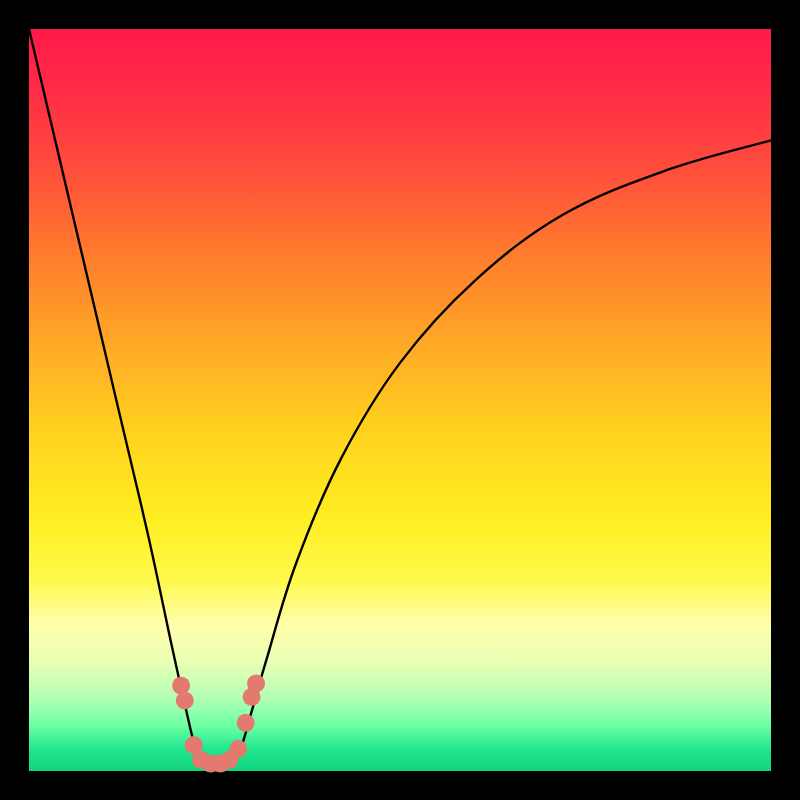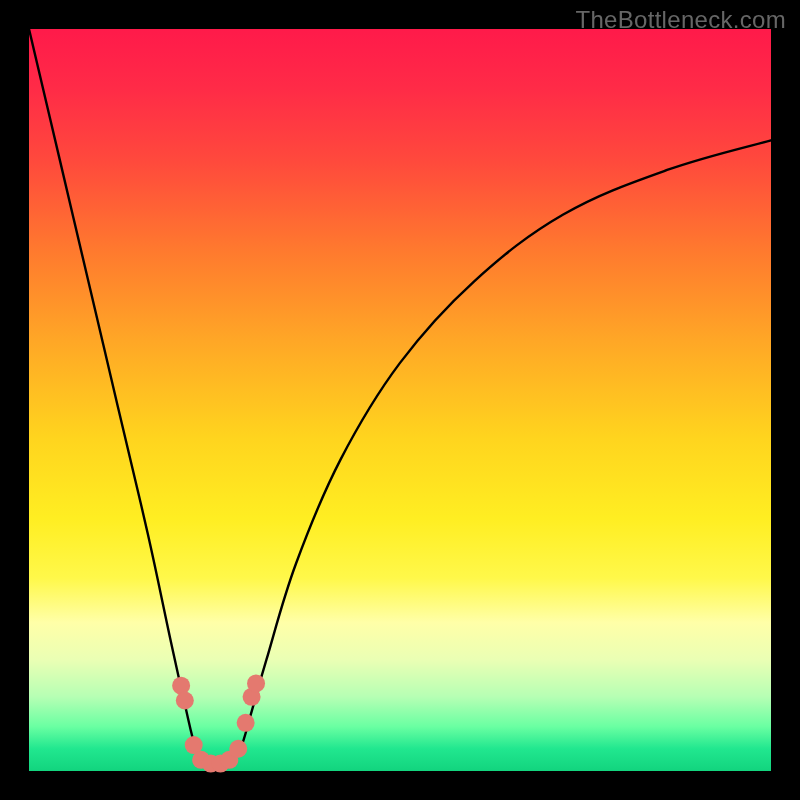--- a/index.html
+++ b/index.html
@@ -75,14 +75,13 @@
         <circle cx="181.79" cy="734.58" r="9" fill="#e4796f"></circle>
         <circle cx="191.44" cy="734.58" r="9" fill="#e4796f"></circle>
         <circle cx="200.34" cy="730.87" r="9" fill="#e4796f"></circle>
         <circle cx="209.24" cy="719.74" r="9" fill="#e4796f"></circle>
         <circle cx="216.66" cy="693.77" r="9" fill="#e4796f"></circle>
         <circle cx="222.60" cy="667.80" r="9" fill="#e4796f"></circle>
         <circle cx="227.05" cy="654.44" r="9" fill="#e4796f"></circle>
       </g>
   </svg>
 
-  <div class="watermark">TheBottleneck.com</div>
 </div>
 
 </body></html>

